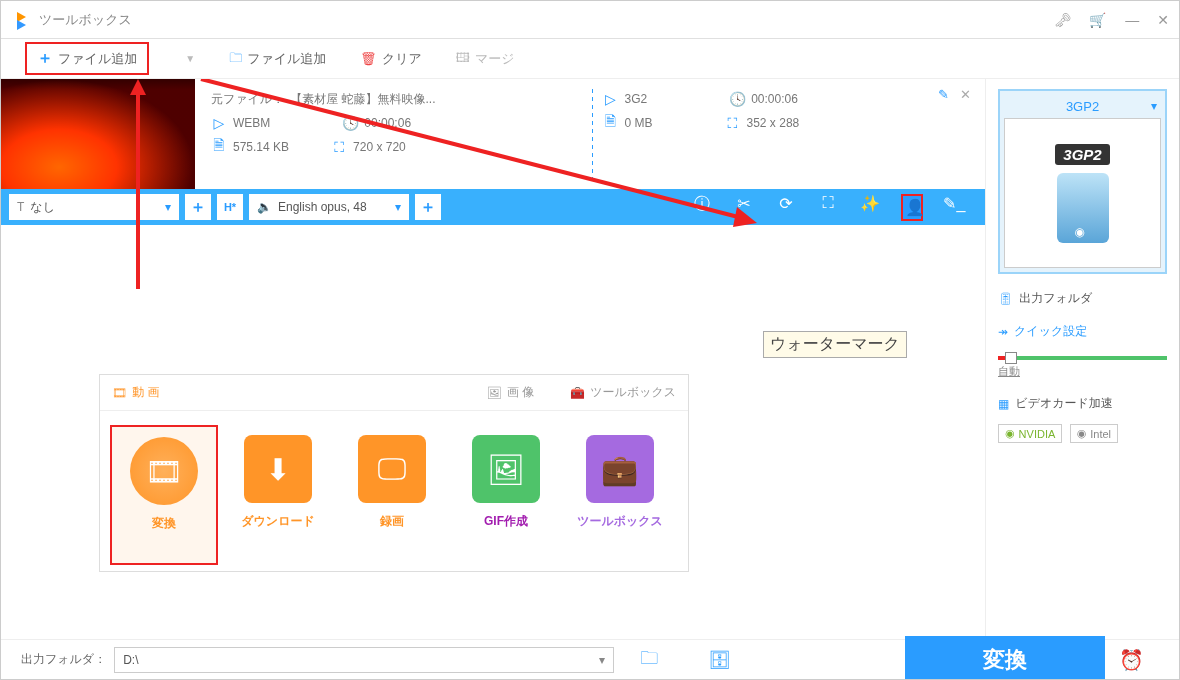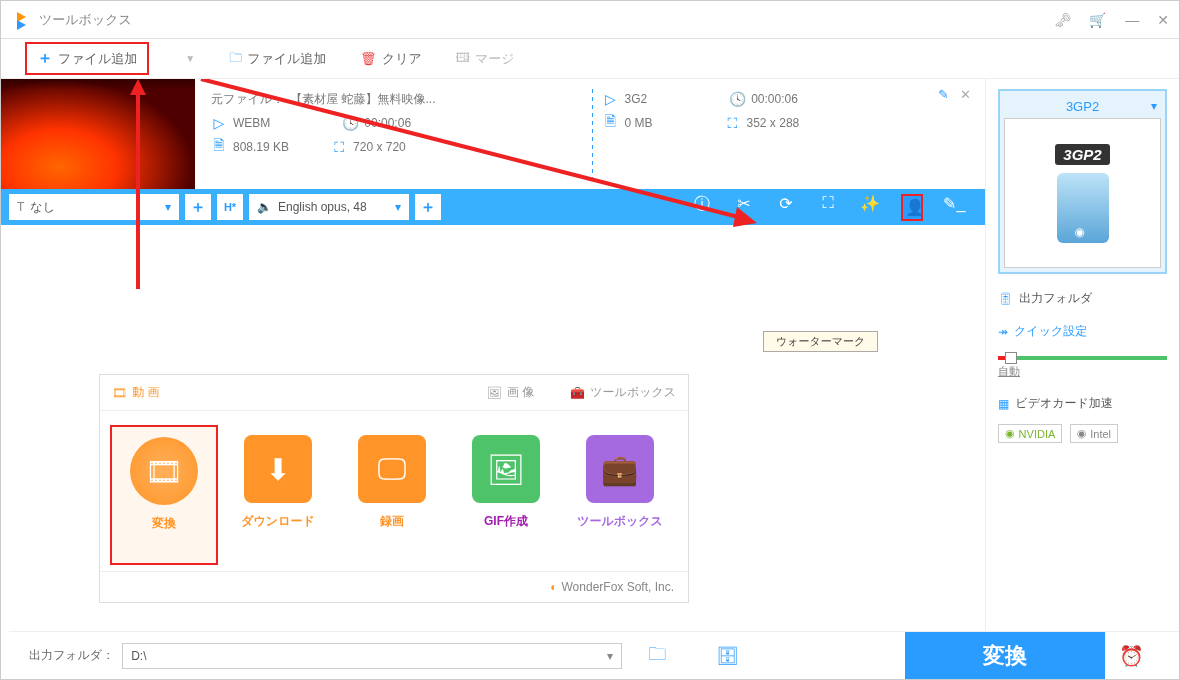--- a/index.html
+++ b/index.html
@@ -46,21 +46,21 @@
 
 .action-bar { height: 36px; background: #39b0fd; display: flex; align-items: center; padding: 0 8px; gap: 6px; }
 .drop-white { background: #fff; border: none; height: 26px; display: flex; align-items: center; padding: 0 8px; color: #555; gap: 6px; }
 .drop-white .arr { margin-left: auto; color: #2a9cff; }
 .sub-dd { width: 170px; }
 .lang-dd { width: 160px; }
 .btn-sq { width: 26px; height: 26px; background: #fff; color: #2a9cff; font-weight: bold; display: flex; align-items: center; justify-content: center; font-size: 16px; }
 .action-icons { margin-left: auto; display: flex; gap: 20px; padding-right: 12px; }
 .action-icons span { color: #fff; font-size: 16px; cursor: pointer; width: 22px; text-align: center; }
 .wm-btn { border: 2px solid #e22; background: #2a9cff; padding: 2px; }
-.tooltip { position: absolute; top: 252px; left: 762px; background: #fffbe8; border: 1px solid #aaa; padding: 2px 12px; font-size: 11px; color: #444; }
+.tooltip { position: absolute; top: 252px; left: 762px; background: #fffbe8; border: 1px solid #aaa; padding: 2px 6px; font-size: 16px; color: #444; }
 
 
 .cat-panel { position: absolute; top: 295px; left: 98px; width: 590px; border: 1px solid #ddd; background: #fff; }
 .cat-tabs { display: flex; height: 36px; border-bottom: 1px solid #eee; align-items: center; padding: 0 12px; gap: 36px; }
 .cat-tab { display: flex; align-items: center; gap: 5px; color: #999; font-size: 12px; }
 .cat-tab.active { color: #ff9528; }
 .cat-tab:nth-child(2) { margin-left: auto; }
 .cards { display: flex; padding: 14px 10px 6px; gap: 6px; }
 .card { width: 108px; height: 140px; text-align: center; }
 .card.active { border: 2px solid #e22; background: #fff6ed; }
@@ -90,21 +90,21 @@
 .mp3-ico::after { content: "◉"; color: #fff; position: absolute; bottom: 4px; left: 18px; }
 .r-btn { margin: 16px 0 0; display: flex; align-items: center; gap: 6px; color: #555; font-size: 12px; }
 .r-ico { color: #2a9cff; }
 .slider { height: 4px; background: linear-gradient(90deg, #e22 0 8%, #4fc36a 8% 100%); margin: 16px 0 4px; position: relative; }
 .slider::before { content: ""; position: absolute; left: 4%; top: -4px; width: 10px; height: 10px; border: 1px solid #888; background: #fff; }
 .slider-lbl { color: #888; font-size: 11px; text-decoration: underline; }
 .chip { display: inline-flex; align-items: center; gap: 4px; border: 1px solid #ccc; padding: 2px 6px; margin: 12px 4px 0 0; font-size: 11px; color: #888; }
 .chip.nv { color: #7ab52f; }
 
 
-.bottom { position: absolute; bottom: 0; left: 0; right: 0; height: 48px; display: flex; align-items: center; padding: 0 20px; border-top: 1px solid #eee; margin-left: 8px; }
+.bottom { position: absolute; bottom: 0; left: 0; right: 0; height: 40px; display: flex; align-items: center; padding: 0 20px; border-top: 1px solid #eee; }
 .out-lbl { color: #666; font-size: 12px; margin-right: 8px; }
 .path-sel { width: 500px; height: 26px; border: 1px solid #ccc; padding: 0 8px; display: flex; align-items: center; color: #555; }
 .path-sel .arr { margin-left: auto; color: #888; }
 .b-ico { margin: 0 10px 0 26px; color: #2a9cff; font-size: 18px; cursor: pointer; }
 .convert-btn { margin-left: auto; width: 200px; height: 48px; background: #2a9cff; color: #fff; font-size: 22px; font-weight: bold; display: flex; align-items: center; justify-content: center; }
 .alarm { width: 54px; color: #2a9cff; font-size: 20px; text-align: center; }
 
 svg.arrow-svg { position: absolute; top: 0; left: 0; pointer-events: none; }
 </style>
 </head>
@@ -153,21 +153,21 @@
             </div>
           <div class="line">
               <span class="ico-sm">▷</span>
               <span>WEBM</span>
               <span style="width:60px"></span>
               <span class="ico-sm">🕓</span>
               <span>00:00:06</span>
             </div>
           <div class="line">
               <span class="ico-sm">🗎</span>
-              <span>808.19 KB</span>
+              <span>575.14 KB</span>
               <span style="width:30px"></span>
               <span class="ico-sm">⛶</span>
               <span>720 x 720</span>
             </div>
         </div>
         <div class="divider-v"></div>
         <div class="col">
           <div class="line">
               <span class="ico-sm">▷</span>
               <span>3G2</span>
@@ -245,21 +245,20 @@
         </div>
         <div class="card">
           <div class="card-ic ic-gif">🖼</div>
           <div class="card-lbl lbl-gif">GIF作成</div>
         </div>
         <div class="card">
           <div class="card-ic ic-tool">💼</div>
           <div class="card-lbl lbl-tool">ツールボックス</div>
         </div>
       </div>
-      <div class="brand"><span class="brand-ico">◐</span><span>WonderFox Soft, Inc.</span></div>
     </div>
 
     <svg class="arrow-svg" width="970" height="560">
       <line x1="137" y1="10" x2="137" y2="210" stroke="#e22" stroke-width="4"></line>
       <polygon points="137,0 129,16 145,16" fill="#e22"></polygon>
       <line x1="200" y1="0" x2="745" y2="140" stroke="#e22" stroke-width="4"></line>
       <polygon points="756,144 736,128 732,148" fill="#e22"></polygon>
     </svg>
 
   </div>

